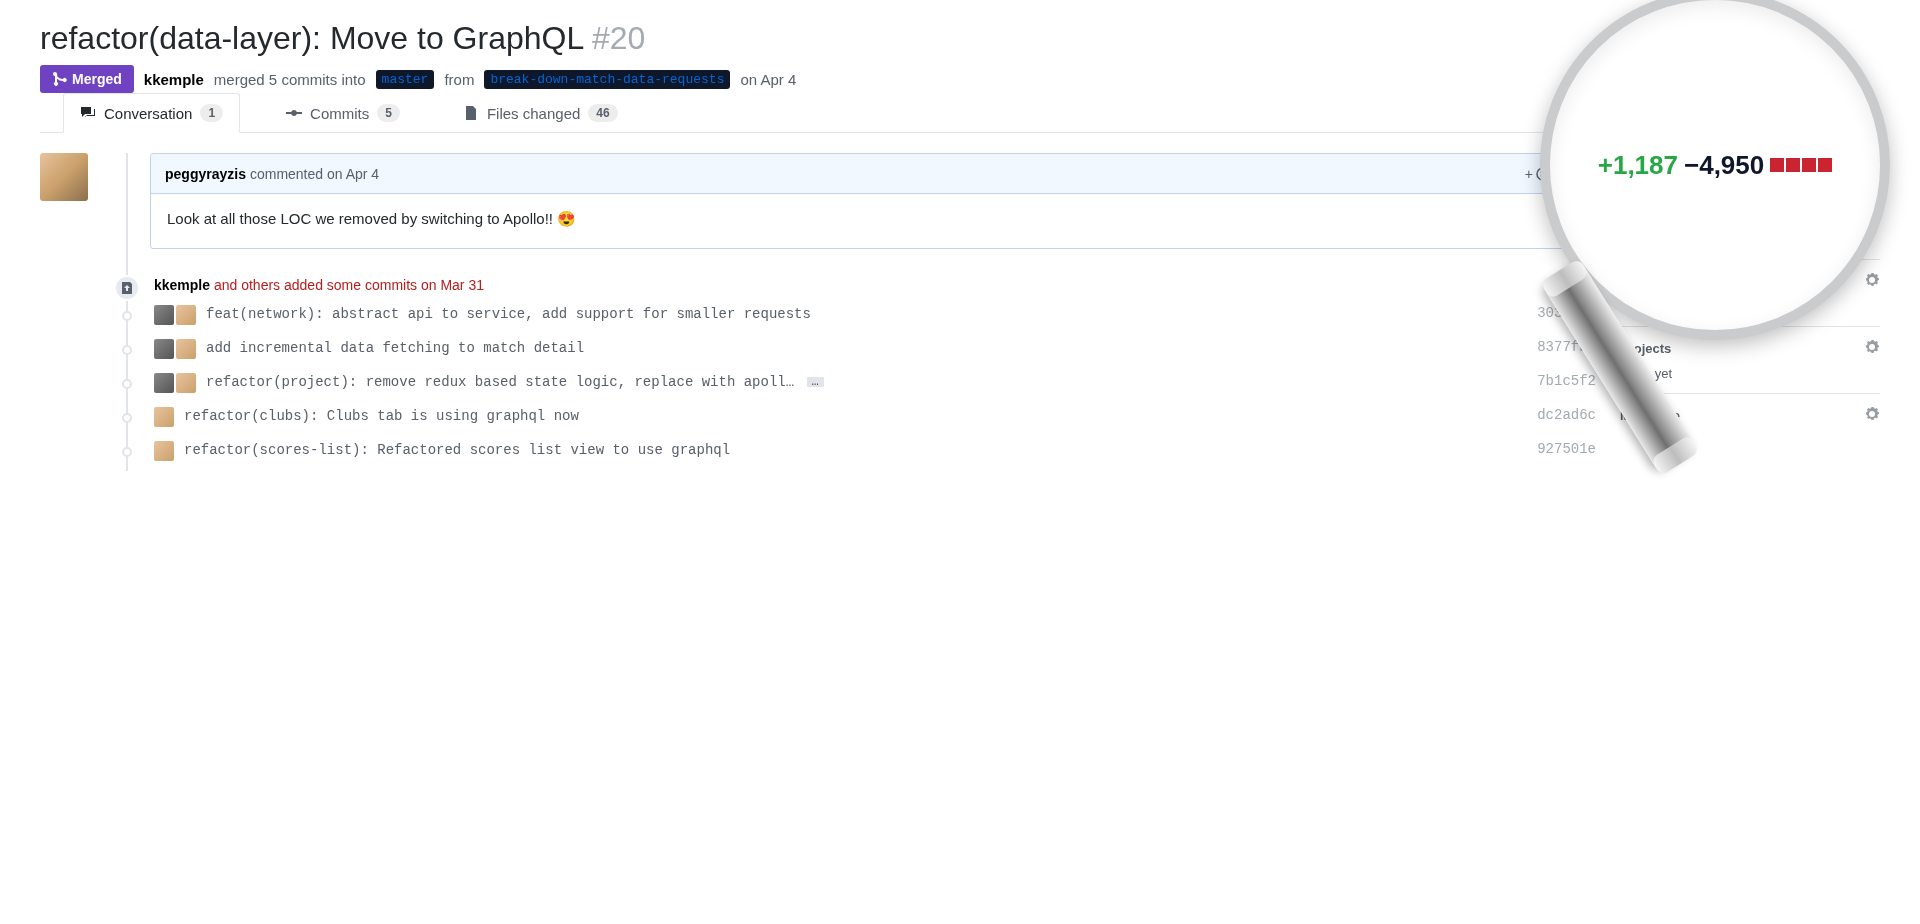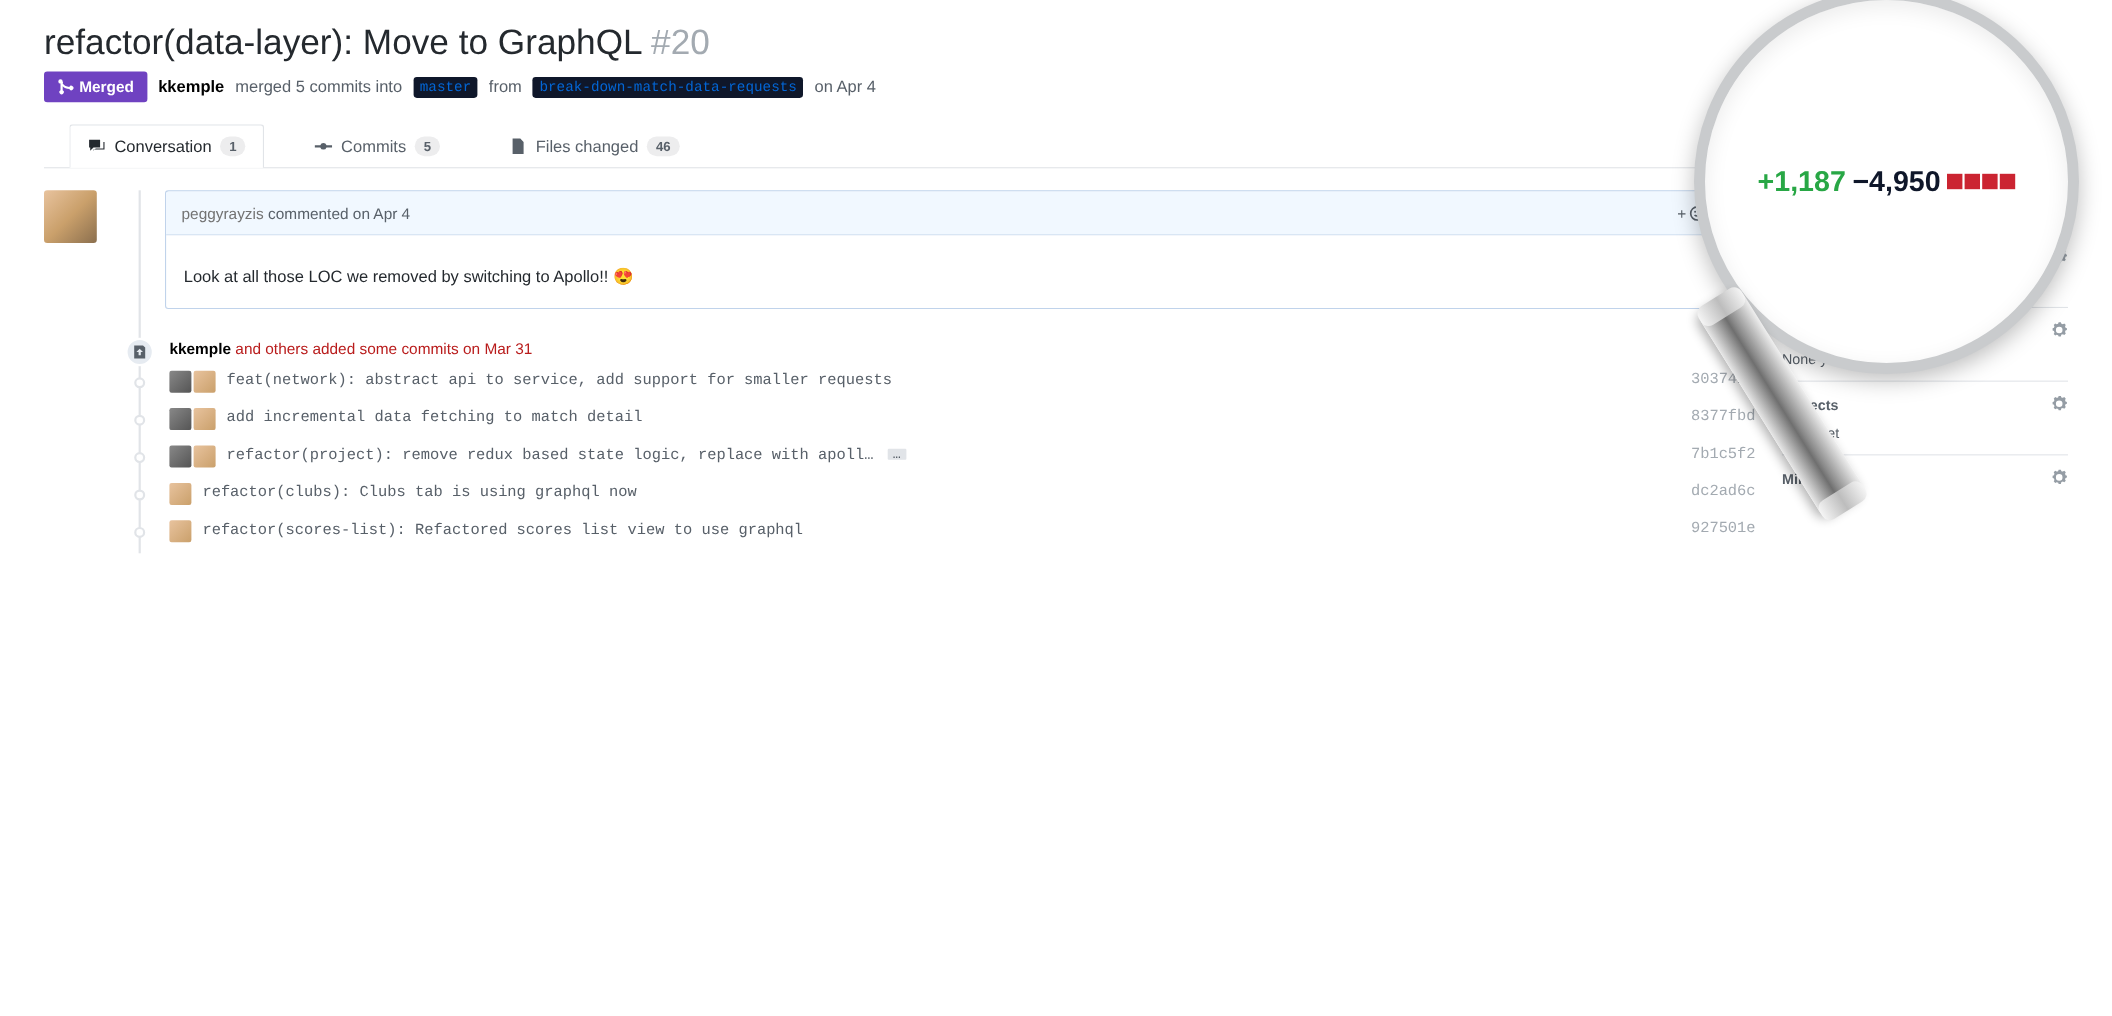--- a/index.html
+++ b/index.html
@@ -6,21 +6,21 @@
   body {
     font-family: -apple-system, BlinkMacSystemFont, "Segoe UI", Helvetica, Arial, sans-serif;
     color: #24292e;
     background: #fff;
     padding: 20px 40px;
     font-size: 14px;
     position: relative;
   }
   h1.pr-title { font-size: 32px; font-weight: 400; margin-bottom: 8px; }
   h1.pr-title .pr-number { color: #a3aab1; font-weight: 300; }
-  .meta-row { display: flex; align-items: center; gap: 10px; margin-bottom: 20px; font-size: 15px; color: #586069; }
+  .meta-row { display: flex; align-items: center; gap: 10px; font-size: 15px; color: #586069; }
   .state-badge {
     display: inline-flex; align-items: center; gap: 4px;
     background: #6f42c1; color: #fff; font-weight: 600;
     border-radius: 3px; padding: 6px 12px; font-size: 14px;
   }
   .user-strong { font-weight: 600; color: #000000; }
   .branch-chip {
     background: #0f172a; color: #0366d6;
     font-family: SFMono-Regular, Consolas, "Liberation Mono", Menlo, monospace;
     font-size: 13px; padding: 2px 6px; border-radius: 3px;
@@ -63,23 +63,23 @@
 
   .comment-box {
     position: relative; border: 1px solid #c0d3eb; border-radius: 3px;
     background: #fff; margin-left: 40px; margin-bottom: 20px;
   }
   .comment-header {
     background: #f1f8ff; border-bottom: 1px solid #c0d3eb;
     padding: 10px 14px; display: flex; align-items: center; color: #586069;
     border-radius: 3px 3px 0 0;
   }
-  .comment-header .author { font-weight: 400; color: #737373; margin-right: 4px; }
+  .comment-header .author { font-weight: 700; color: #000000; margin-right: 4px; }
   .comment-header .actions { margin-left: auto; display: flex; gap: 14px; color: #586069; }
-  .comment-body { padding: 16px 16px 20px 16px; font-size: 15px; margin-top: 12px; }
+  .comment-body { padding: 16px 16px 20px 16px; font-size: 15px; }
 
   .timeline-item { position: relative; padding: 8px 0 8px 44px; }
   .timeline-badge {
     position: absolute; left: 4px; top: 6px; width: 26px; height: 26px;
     border-radius: 50%; background: #e6ebf1; border: 2px solid #fff;
     display: flex; align-items: center; justify-content: center; color: #586069;
   }
   .commit-row {
     display: flex; align-items: flex-start; gap: 10px;
     padding: 4px 0 10px 44px; position: relative;

